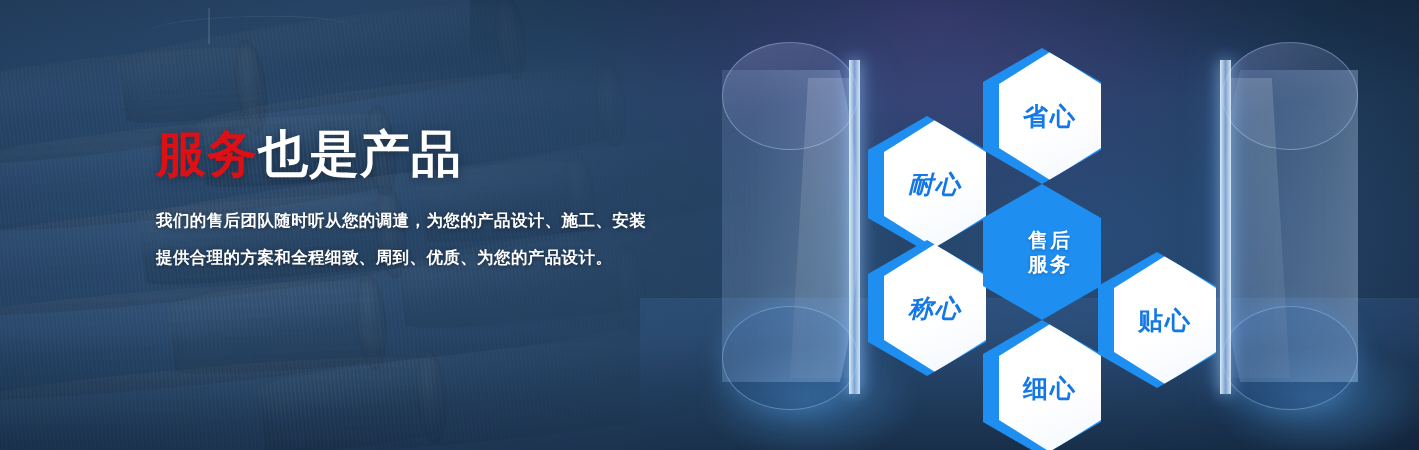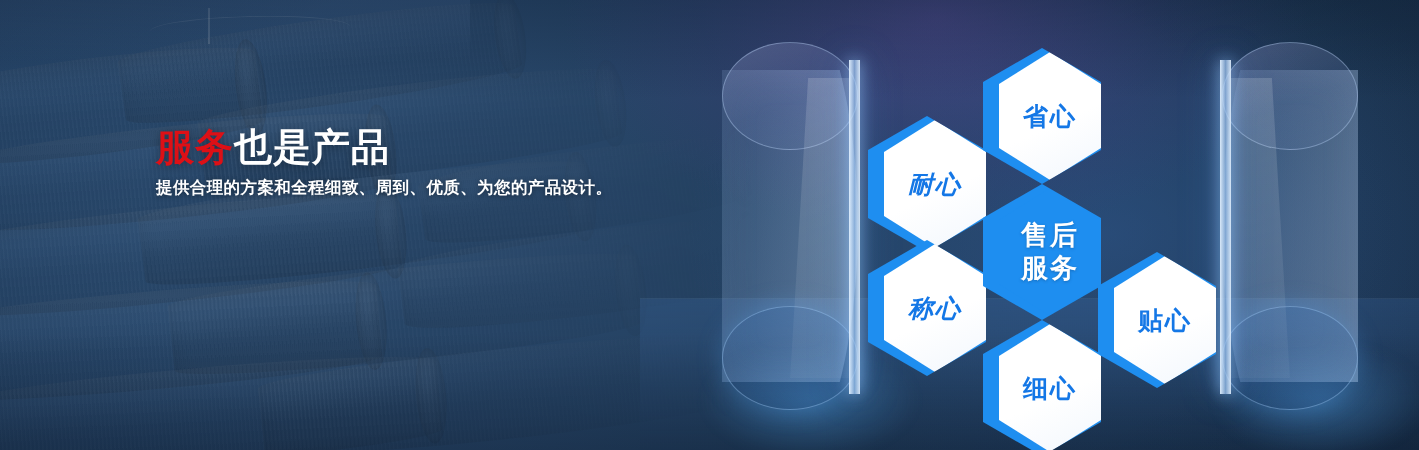--- a/index.html
+++ b/index.html
@@ -75,21 +75,21 @@
   
   .bg-floor{
     position:absolute; left:640px; top:298px; width:779px; height:152px;
     background:linear-gradient(180deg, rgba(58,102,158,.30), rgba(24,48,80,.10));
     border-top:1px solid rgba(150,195,240,.12);
   }
 
   
   .copy{ position:absolute; left:156px; top:126px; width:580px; }
   .headline{
-    font-size:38px; font-weight:700; line-height:1.12;
+    font-size:50px; font-weight:700; line-height:1.12;
     letter-spacing:1px; white-space:nowrap;
     text-shadow:0 2px 10px rgba(0,0,0,.35);
   }
   .headline .hl-red{ color:#dd1016; }
   .headline .hl-white{ color:#ffffff; }
 
   .subline{
     margin-top:20px;
     font-size:16.5px; font-weight:700; color:#ffffff;
     line-height:2.25; letter-spacing:.4px; white-space:nowrap;
@@ -170,21 +170,21 @@
     background:linear-gradient(155deg,#ffffff 0%,#ffffff 56%,#f2f7fd 100%);
     margin-left:16px;
   }
   .hex .lbl{
     font-size:25px; font-weight:700; color:#1477e6;
     letter-spacing:2px; line-height:1.15; text-align:center;
   }
   .hex-center{ background:#1e8ef0; filter:drop-shadow(0 4px 14px rgba(6,26,52,.55)); }
   .hex-center .inner{ background:#1e8ef0; }
   .hex-center .lbl{
-    color:#ffffff; font-size:27px; letter-spacing:2px; line-height:1.22;
+    color:#ffffff; font-size:20px; letter-spacing:2px; line-height:1.22;
     text-shadow:0 1px 3px rgba(8,48,96,.35);
   }
 
   
   .p-top    { left:115px; top:0px;   }
   .p-upleft { left:  0px; top:68px;font-style:italic;  }
   .p-upright{ left:230px; top:68px;  }
   .p-center { left:115px; top:136px; }
   .p-loleft { left:  0px; top:192px;font-style:italic; }
   .p-loright{ left:230px; top:204px; }
@@ -240,20 +240,21 @@
       </div>
   </div>
 
   <div class="bg-floor"></div>
   <div class="bg-vignette"></div>
 
   <div class="copy">
     <div class="headline">
       <span class="hl-red">服务</span><span class="hl-white">也是产品</span>
     </div>
+    <div class="subline">我们的售后团队随时听从您的调遣，为您的产品设计、施工、安装</div>
     <div class="subline" style="margin-top:0">提供合理的方案和全程细致、周到、优质、为您的产品设计。</div>
   </div>
 
 
   <div class="cyl-glow" style="left:700px; top:340px;"></div>
   <div class="cyl cyl-left">
     <div class="body"></div>
     <div class="top-ell"></div>
     <div class="bot-ell"></div>
     <div class="sheen"></div>

